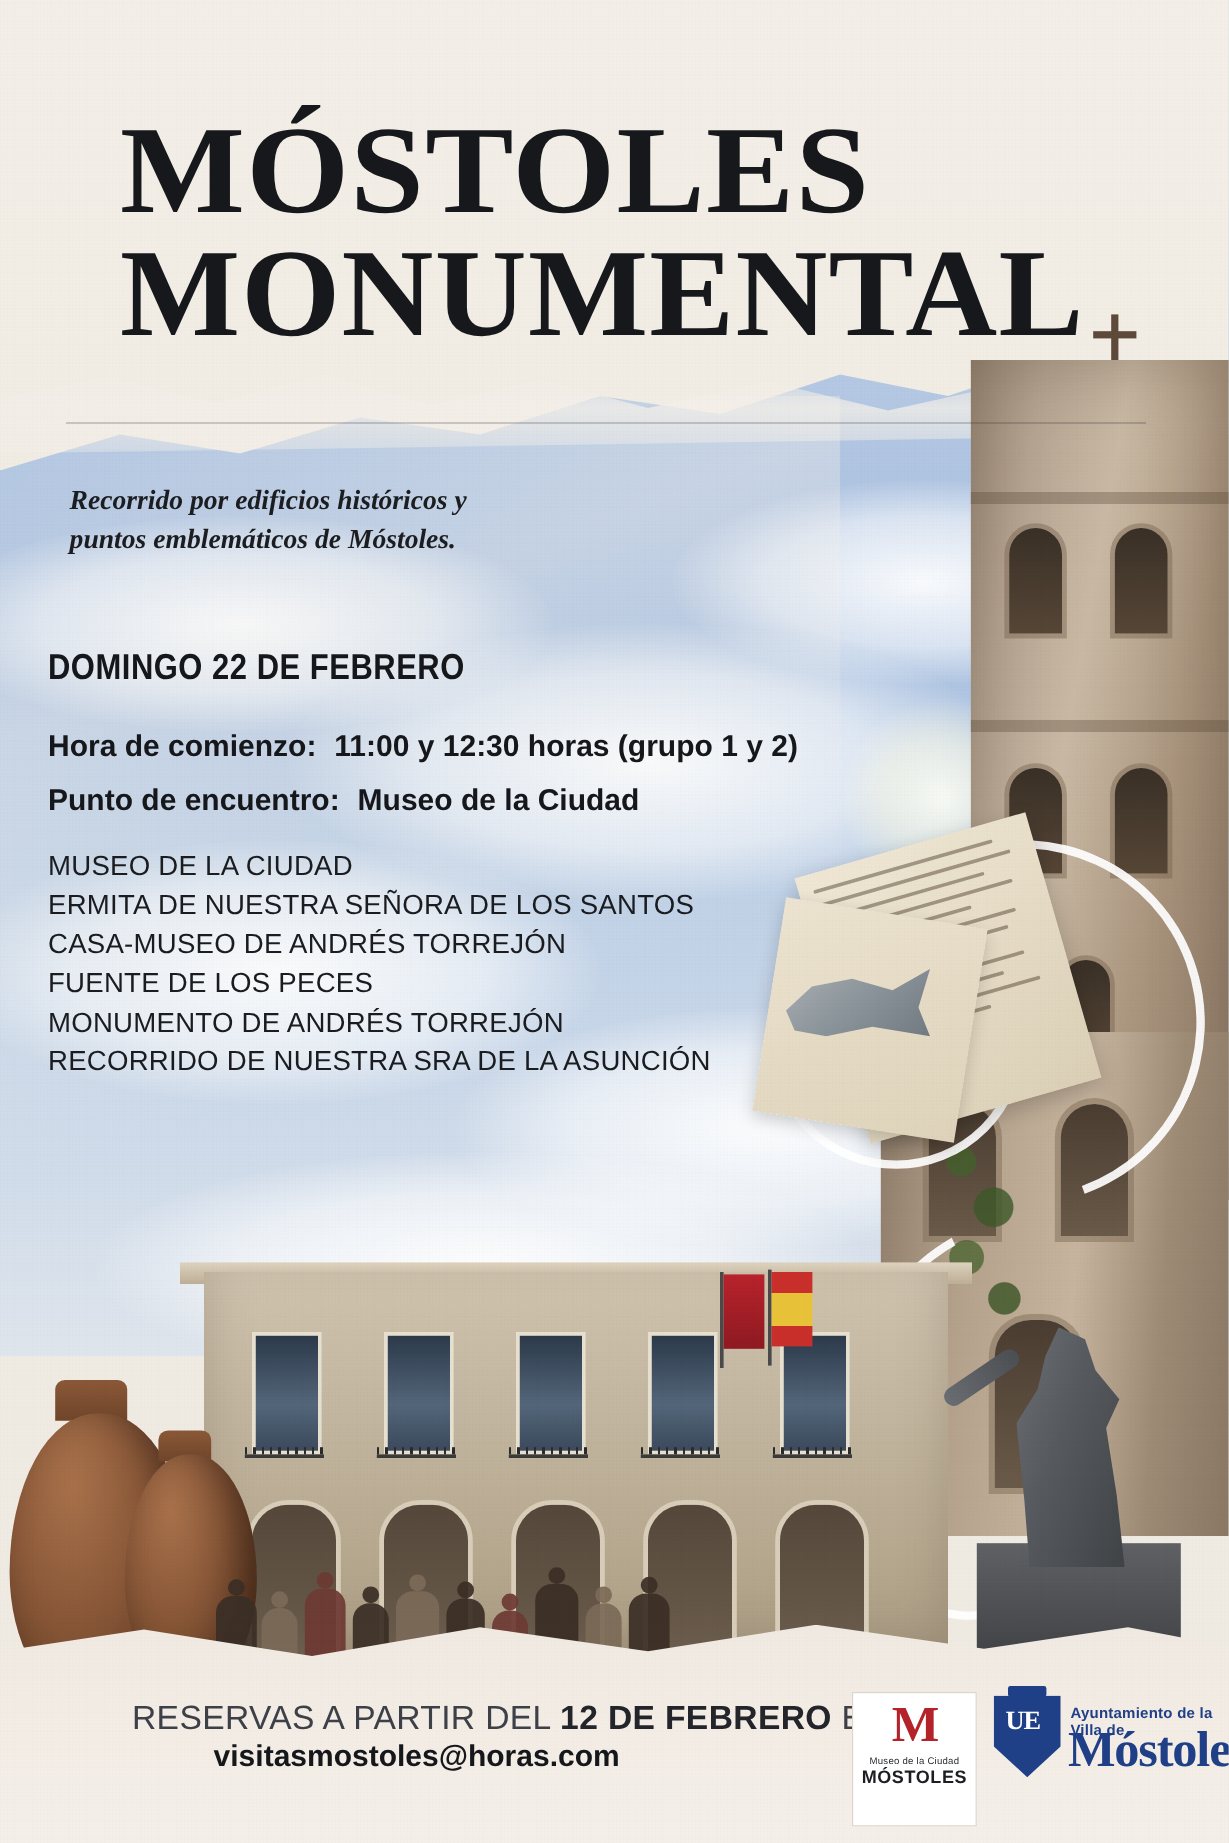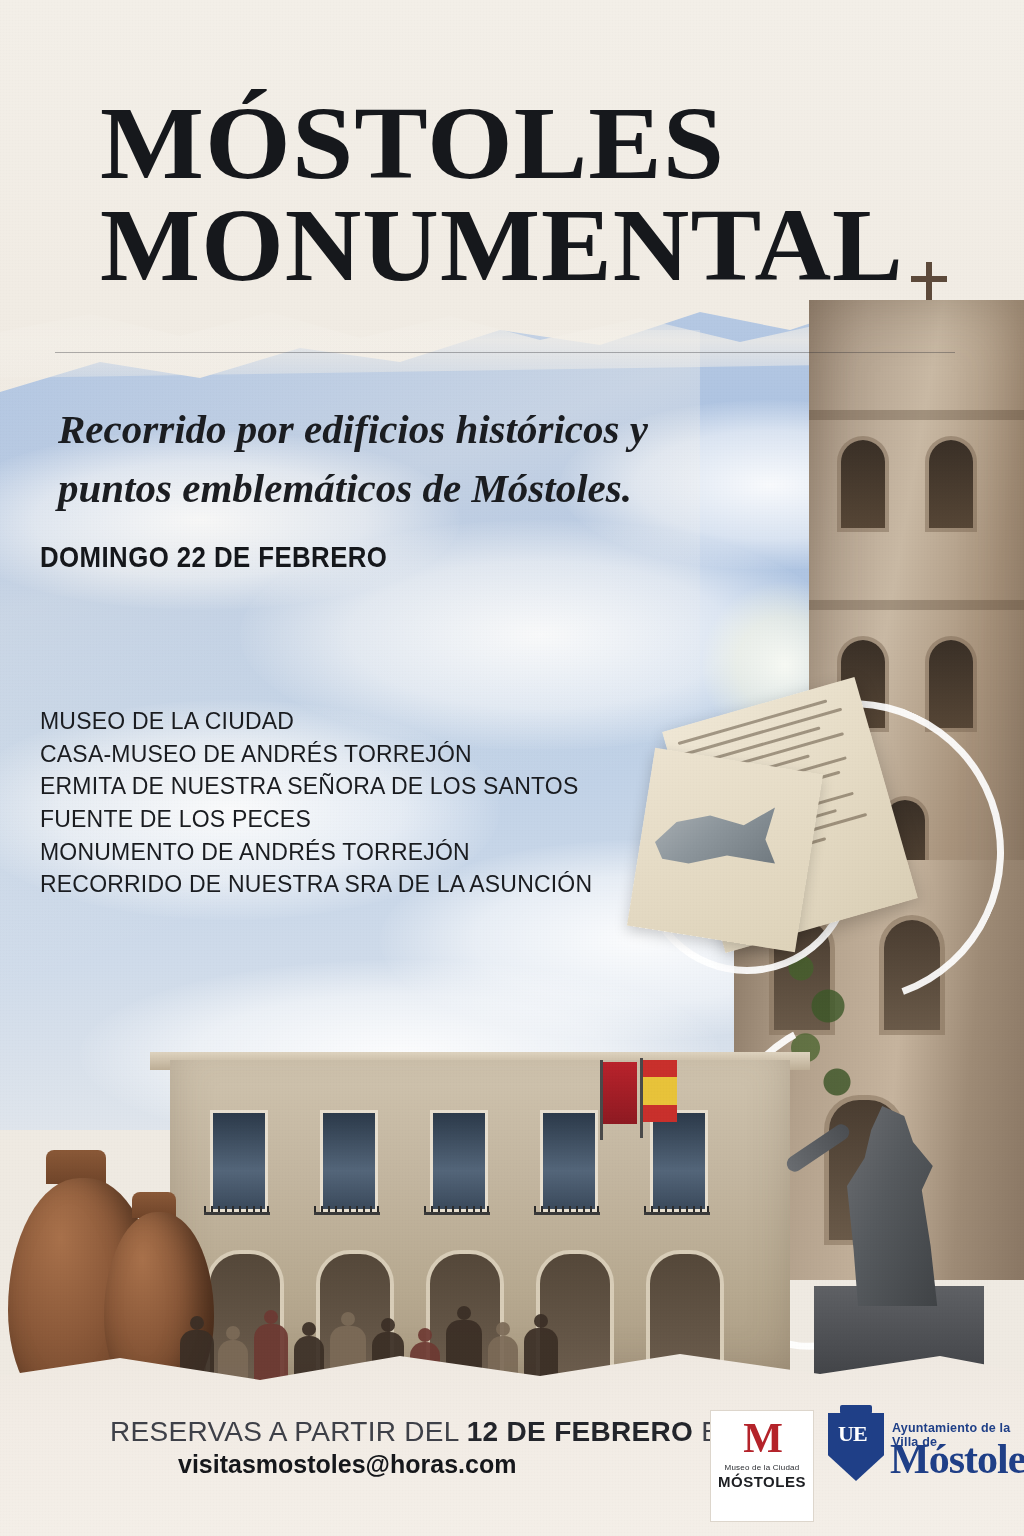--- a/index.html
+++ b/index.html
@@ -380,21 +380,21 @@
     z-index: 20;
   }
   .subtitle {
     position: absolute;
     left: 58px;
     top: 400px;
     width: 700px;
     font-family: "Liberation Serif", serif;
     font-style: italic;
     font-weight: 700;
-    font-size: 41px;
+    font-size: 23px;
     line-height: 1.45;
     color: #1b1d21;
     z-index: 20;
   }
   .date-line {
     position: absolute;
     left: 40px;
     top: 540px;
     font-family: "Liberation Sans", sans-serif;
     font-weight: 700;
@@ -671,26 +671,34 @@
   </div>
   <div class="title-rule"></div>
 
   <div class="subtitle">
     <div>Recorrido por edificios históricos y</div>
     <div>puntos emblemáticos de Móstoles.</div>
   </div>
 
   <div class="date-line">DOMINGO 22 DE FEBRERO</div>
 
-
+  <div class="info-line info-1">
+    <span class="lbl">Hora de comienzo:</span>
+    <span>11:00 y 12:30 horas (grupo 1 y 2)</span>
+  </div>
+
+  <div class="info-line info-2">
+    <span class="lbl">Punto de encuentro:</span>
+    <span>Museo de la Ciudad</span>
+  </div>
 
   <div class="route">
     <div>MUSEO DE LA CIUDAD</div>
+    <div>ERMITA DE NUESTRA SEÑORA DE LOS SANTOS</div>
     <div>CASA-MUSEO DE ANDRÉS TORREJÓN</div>
-    <div>ERMITA DE NUESTRA SEÑORA DE LOS SANTOS</div>
     <div>FUENTE DE LOS PECES</div>
     <div>MONUMENTO DE ANDRÉS TORREJÓN</div>
     <div>RECORRIDO DE NUESTRA SRA DE LA ASUNCIÓN</div>
   </div>
 
   <div class="footer">
     <div class="reservas">
       <span>RESERVAS A PARTIR DEL </span><b>12 DE FEBRERO</b><span> EN:</span>
     </div>
     <div class="email">visitasmostoles@horas.com</div>

